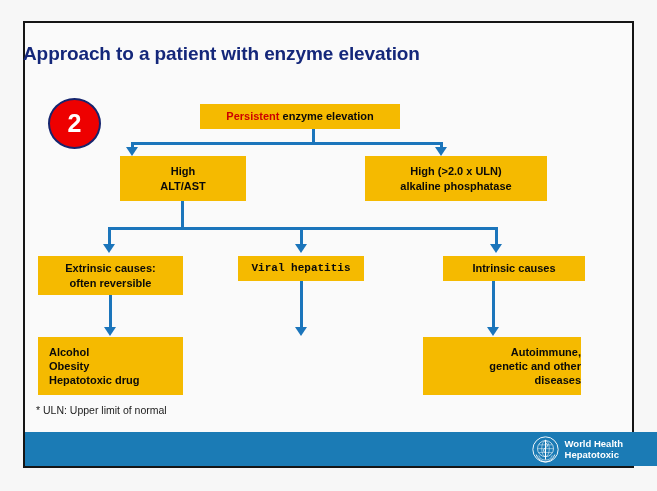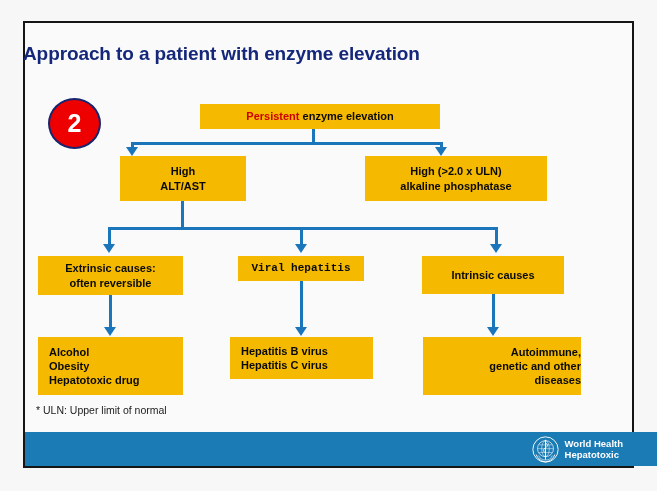--- a/index.html
+++ b/index.html
@@ -83,26 +83,26 @@
     z-index: 3;
   }
   .fbox.center  { align-items: center; text-align: center; }
   .fbox.left    { align-items: flex-start; text-align: left; padding-left: 11px; }
 
   .fbox .ln { display: block; white-space: nowrap; }
 
   .accent-red { color: #cc0000; }
 
   
-  #box-persistent   { left:200px; top:104px; width:240px; height:25px; }
+  #box-persistent   { left:200px; top:104px; width:200px; height:25px; }
   #box-high-alt     { left:120px; top:156px; width:126px; height:45px; }
   #box-high-alp     { left:365px; top:156px; width:182px; height:45px; }
   #box-extrinsic    { left: 38px; top:256px; width:145px; height:39px; }
   #box-viral        { left:238px; top:256px; width:126px; height:25px;font-family:Liberation Mono, monospace; }
-  #box-intrinsic    { left:422px; top:256px; width:142px; height:38px; }
+  #box-intrinsic    { left:443px; top:256px; width:142px; height:25px; }
   #box-alcohol      { left: 38px; top:337px; width:145px; height:58px; }
   #box-hepbc        { left:230px; top:337px; width:143px; height:42px; }
   #box-autoimmune   { left:423px; top:337px; width:158px; height:58px;align-items:flex-end; }
 
   
   .conn {
     position: absolute;
     background: #1b75bb;
     z-index: 1;
   }
@@ -245,24 +245,20 @@
   <div class="fbox center" id="box-intrinsic">
     <span class="ln">Intrinsic causes</span>
   </div>
 
   <div class="fbox left" id="box-alcohol">
     <span class="ln">Alcohol</span>
     <span class="ln">Obesity</span>
     <span class="ln">Hepatotoxic drug</span>
   </div>
 
-  <div class="fbox left" id="box-hepbc">
-    <span class="ln">Hepatitis B virus</span>
-    <span class="ln">Hepatitis C virus</span>
-  </div>
 
   <div class="fbox left" id="box-autoimmune">
     <span class="ln">Autoimmune,</span>
     <span class="ln">genetic and other</span>
     <span class="ln">diseases</span>
   </div>
 
   <div class="footnote">* ULN: Upper limit of normal</div>
 
   <div class="footer-band">

